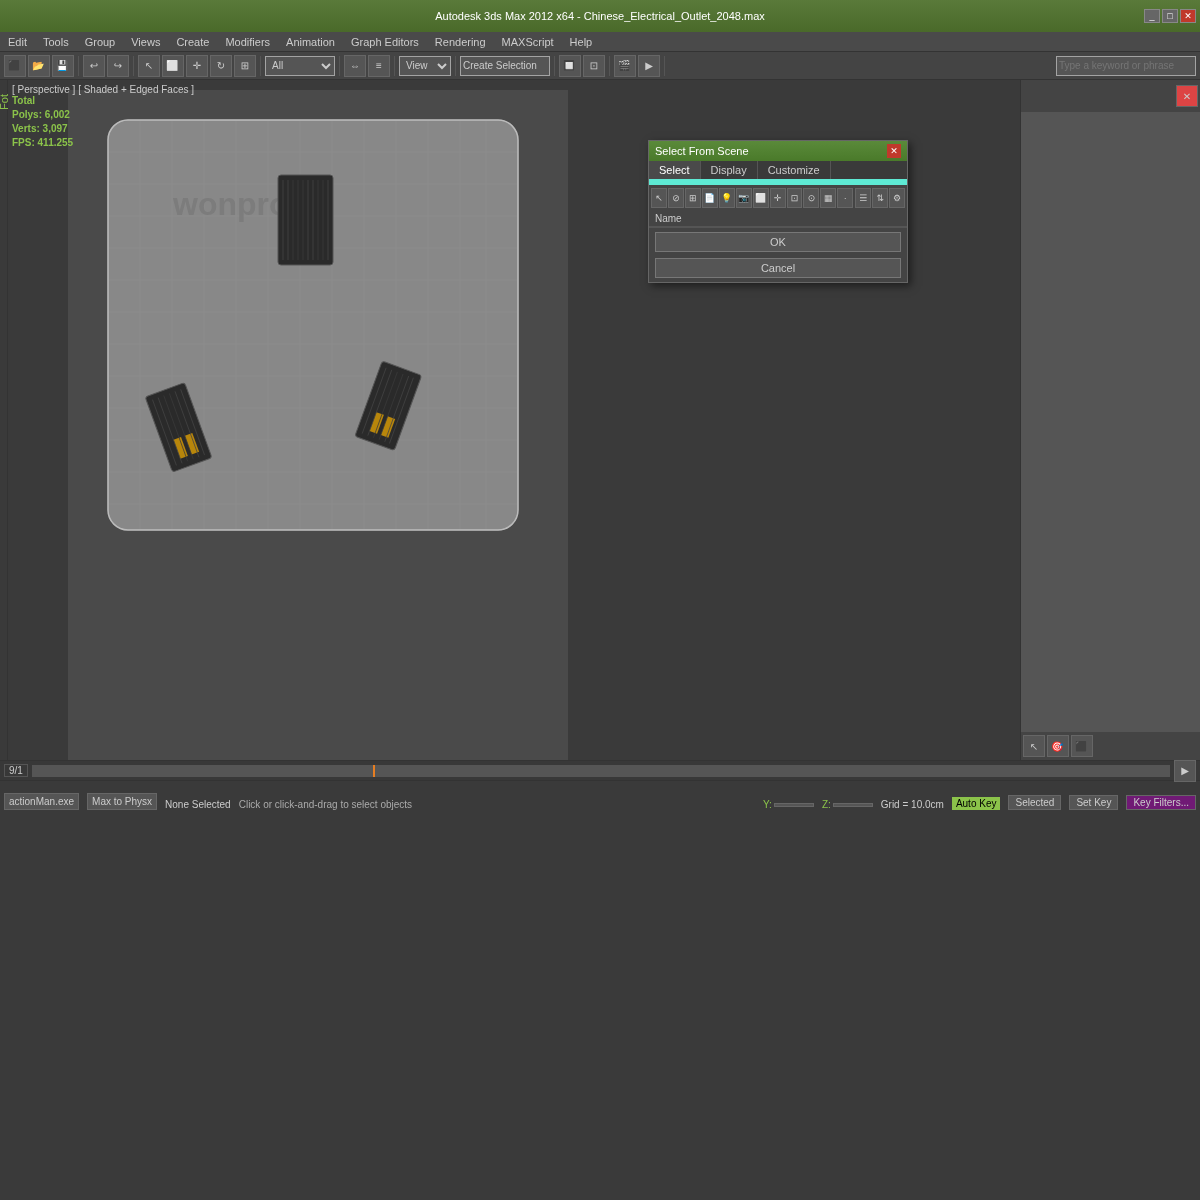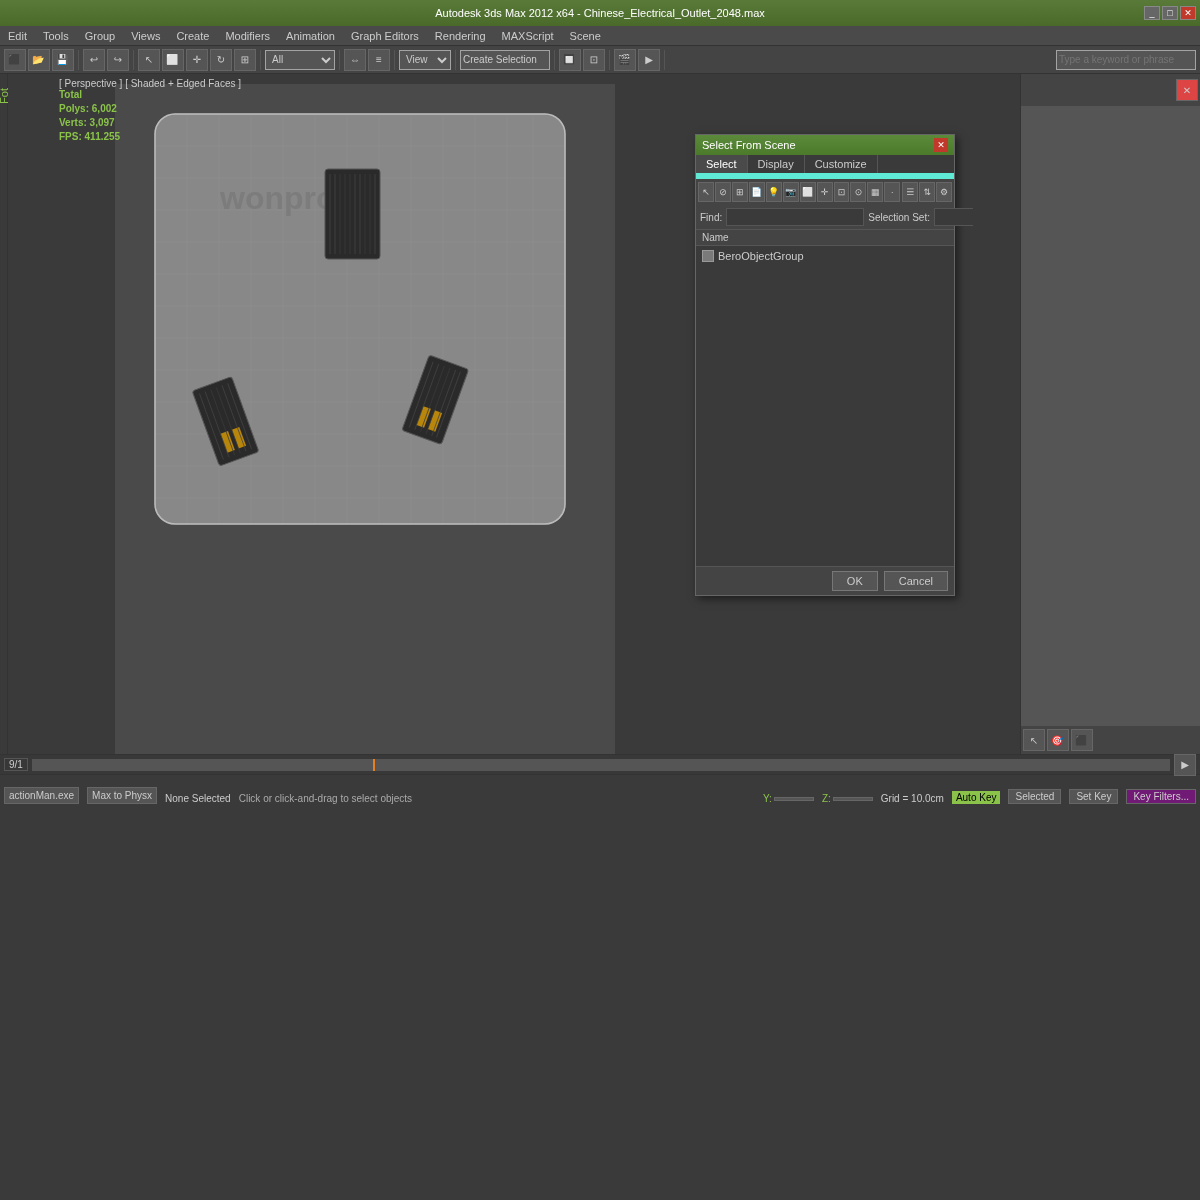--- a/index.html
+++ b/index.html
@@ -8,21 +8,21 @@
       height: 1200px;
       background: #3a3a3a;
       font-family: 'Arial', sans-serif;
       font-size: 11px;
       color: #ccc;
       overflow: hidden;
     }
 
     
     #title-bar {
-      height: 26px;
+      height: 32px;
       background: linear-gradient(to bottom, #5a7a3a, #4a6a2a);
       display: flex;
       align-items: center;
       justify-content: center;
       color: #fff;
       font-size: 11px;
       position: relative;
     }
     #title-bar .win-controls {
       position: absolute;
@@ -96,21 +96,20 @@
       border: 1px solid #a3a3a3;
       color: #ccc;
       font-size: 10px;
       padding: 0 2px;
     }
 
     
     #main-layout {
       display: flex;
       height: calc(1200px - 22px - 20px - 28px - 20px - 30px);
-      gap: 47px;
     }
 
     
     #left-sidebar {
       width: 8px;
       background: #3a3a3a;
       border-right: 1px solid #333;
       display: flex;
       flex-direction: column;
       align-items: center;
@@ -364,20 +363,21 @@
       background: #7a7a7a;
       border: 1px solid #999;
     }
     #dialog-footer {
       display: flex;
       justify-content: flex-end;
       padding: 4px 6px;
       gap: 6px;
       background: #444;
       border-top: 1px solid #555;
+      flex-direction: column;
     }
     .dialog-btn {
       padding: 3px 14px;
       background: #555;
       border: 1px solid #777;
       color: #ccc;
       font-size: 11px;
       cursor: pointer;
     }
 
@@ -433,21 +433,21 @@
   <span class="menu-item">Edit</span>
   <span class="menu-item">Tools</span>
   <span class="menu-item">Group</span>
   <span class="menu-item">Views</span>
   <span class="menu-item">Create</span>
   <span class="menu-item">Modifiers</span>
   <span class="menu-item">Animation</span>
   <span class="menu-item">Graph Editors</span>
   <span class="menu-item">Rendering</span>
   <span class="menu-item">MAXScript</span>
-  <span class="menu-item">Scene</span>
+  <span class="menu-item">Help</span>
 </div>
 
 <div id="toolbar">
   <div class="tb-btn">⬛</div>
   <div class="tb-btn">📂</div>
   <div class="tb-btn">💾</div>
   <div class="tb-separator"></div>
   <div class="tb-btn">↩</div>
   <div class="tb-btn">↪</div>
   <div class="tb-separator"></div>
@@ -617,33 +617,21 @@
           <div class="d-tb-btn">✛</div>
           <div class="d-tb-btn">⊡</div>
           <div class="d-tb-btn">⊙</div>
           <div class="d-tb-btn">▦</div>
           <div class="d-tb-btn">·</div>
           <div style="flex:1"></div>
           <div class="d-tb-btn">☰</div>
           <div class="d-tb-btn">⇅</div>
           <div class="d-tb-btn">⚙</div>
         </div>
-        <div id="dialog-find-row">
-          <span id="dialog-find-label">Find:</span>
-          <input id="dialog-find-input" type="text" style="">
-          <span id="dialog-sel-set-label">Selection Set:</span>
-          <input id="dialog-sel-set-input" type="text" style="">
-        </div>
         <div id="dialog-name-header">Name</div>
-        <div id="dialog-list">
-          <div class="dialog-list-item">
-            <div class="item-icon"></div>
-            <span>BeroObjectGroup</span>
-          </div>
-        </div>
         <div id="dialog-footer">
           <button class="dialog-btn">OK</button>
           <button class="dialog-btn">Cancel</button>
         </div>
       </div>
     </div>
   </div>
 
   <div id="right-panel">
     <div id="right-panel-top">

